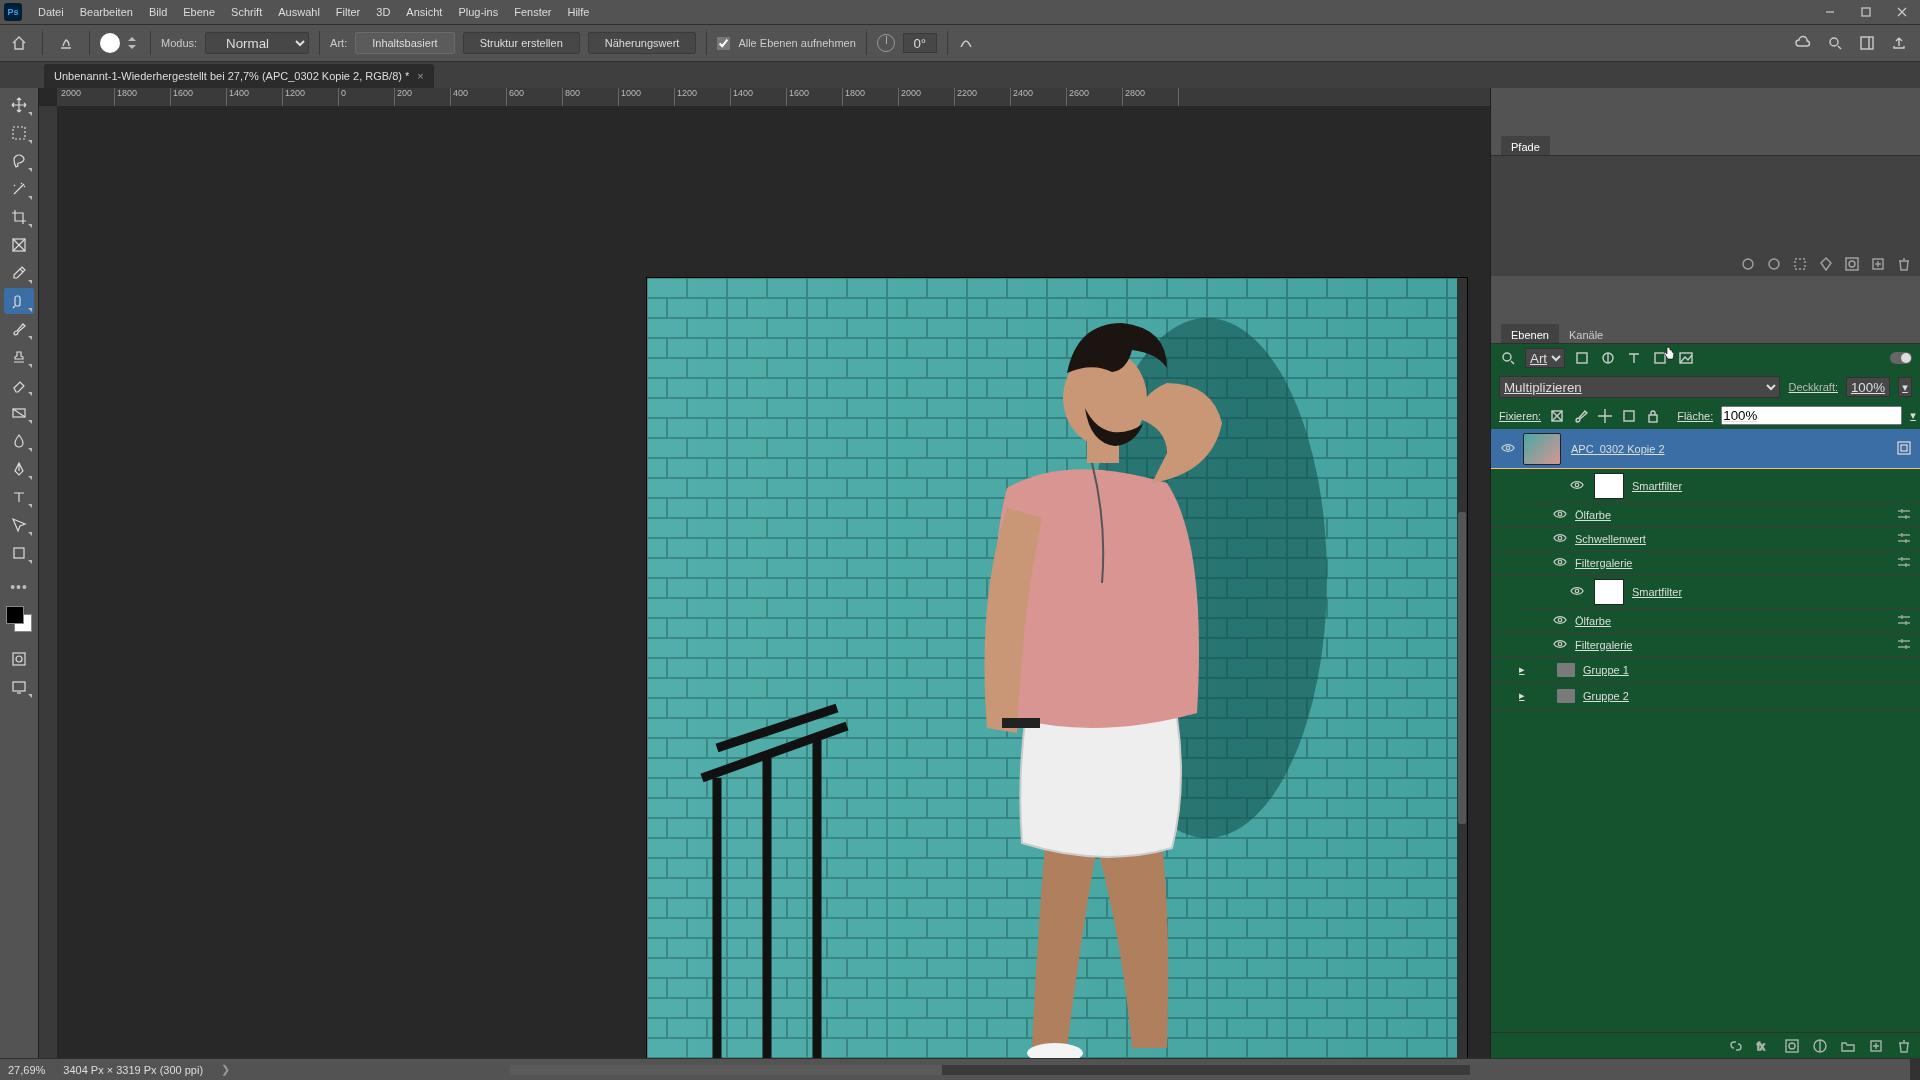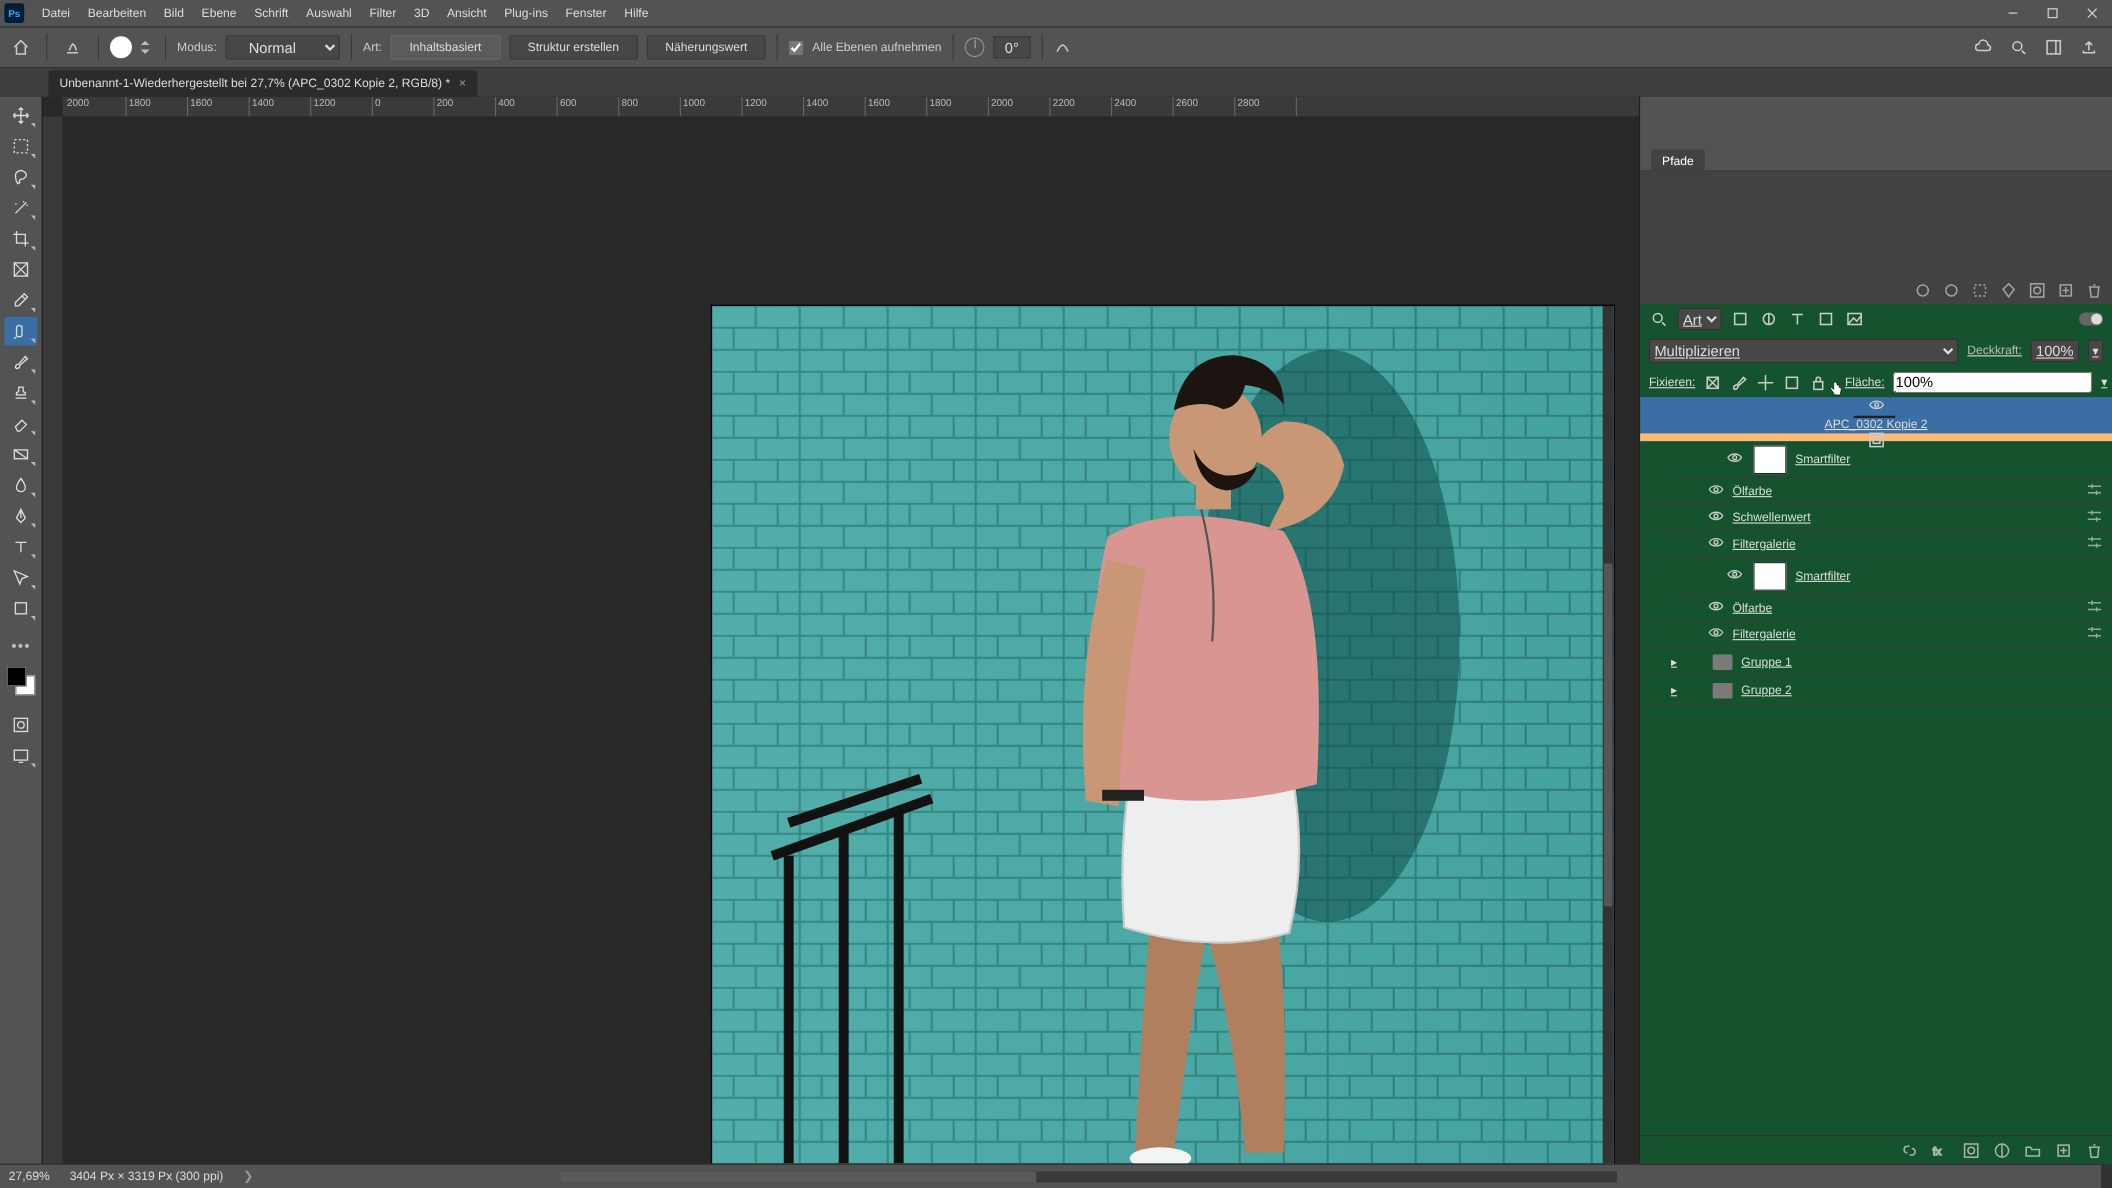--- a/index.html
+++ b/index.html
@@ -87,21 +87,21 @@
   .layers .filter-row select { background:#474747; border:1px solid #333; color:#ddd; height:20px;}
   .layers .filter-row .ficon { width:18px;height:18px; display:flex;align-items:center;justify-content:center;}
   .layers .filter-row .toggle { margin-left:auto; width:22px; height:12px; background:#666; border-radius:6px; position:relative;}
   .layers .filter-row .toggle::after{content:"";position:absolute;right:1px;top:1px;width:10px;height:10px;background:#ddd;border-radius:50%;}
   .layers .blend-row select { flex:1; background:#474747;border:1px solid #333;color:#ddd;height:22px;}
   .layers .blend-row label { color:#bbb; }
   .layers .blend-row .pct { width:44px; background:#474747;border:1px solid #333;color:#ddd;height:20px;text-align:center;}
   .layers .blend-row .dd { width:14px;height:20px;border:1px solid #333;background:#474747;display:flex;align-items:center;justify-content:center;}
   .layers .lock-row .licon { width:18px;height:18px; display:flex;align-items:center;justify-content:center;}
   .layers .list { flex:1; overflow:auto; }
-  .layer { display:flex; align-items:center; height:40px; padding:0 8px; border-bottom:7px solid #fdba74;flex-direction:column;}
+  .layer { display:flex; align-items:center; height:40px; padding:17px 8px; border-bottom:1px solid #fdba74;}
   .layer.sel { background:#3a6ea5; }
   .layer .eye { width:18px; text-align:center; }
   .layer .thumb { width:38px; height:32px; margin:0 10px 0 6px; background:#888; border:1px solid #222; border-radius:2px; overflow:hidden;}
   .layer .name { flex:1; }
   .layer .fx { width:16px; color:#ddd; }
   .sublayer { display:flex; align-items:center; height:24px; padding-left:60px; border-bottom:1px solid #3c3c3c;}
   .sublayer .eye { width:18px; text-align:center; }
   .sublayer .name { flex:1; padding-left:6px; }
   .sublayer .sliders { width:16px; opacity:.7; margin-right:8px;}
   .smart-row { display:flex; align-items:center; height:34px; padding-left:46px; border-bottom:1px solid #3c3c3c;margin-left:31px;}
@@ -472,20 +472,24 @@
         <div class="i ico"><svg viewBox="0 0 16 16">
               <rect x="3" y="3" width="10" height="10"></rect>
               <path d="M8 5v6M5 8h6"></path>
             </svg></div>
         <div class="i ico"><svg viewBox="0 0 16 16">
               <path d="M4 5h8l-1 9H5zM3 5h10M7 3h2"></path>
             </svg></div>
       </div>
     </div>
 
+    <div class="panel-tabs">
+      <div class="tab active">Ebenen</div>
+      <div class="tab">Kanäle</div>
+    </div>
     <div class="layers">
       <div class="row filter-row">
         <div class="ficon ico">
             <svg viewBox="0 0 16 16">
               <circle cx="7" cy="7" r="4"></circle>
               <path d="M11 11l3 3"></path>
             </svg>
           </div>
         <select><option>Art</option></select>
         <div class="ficon ico">

